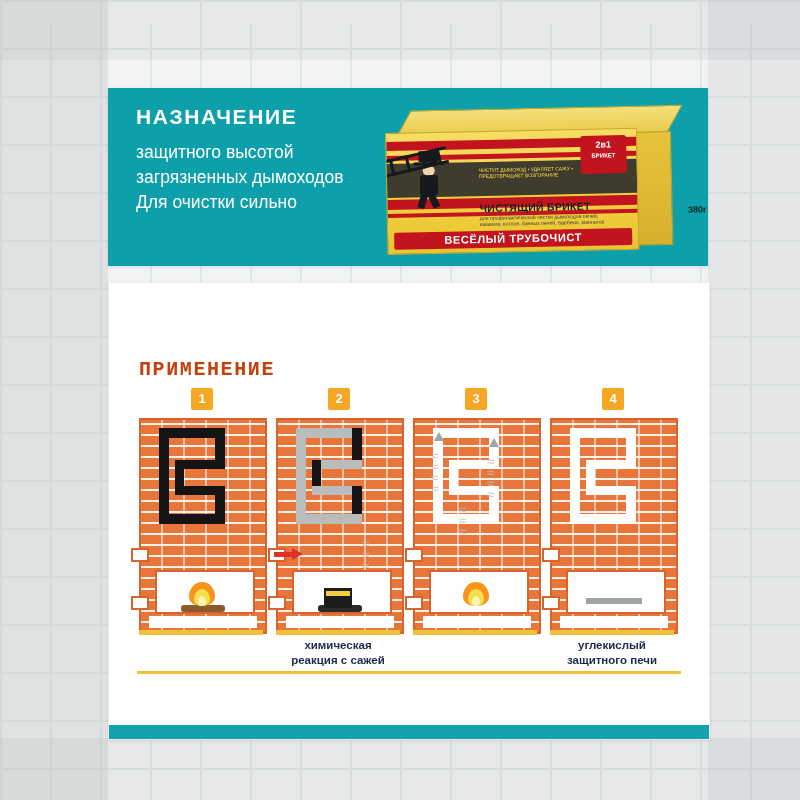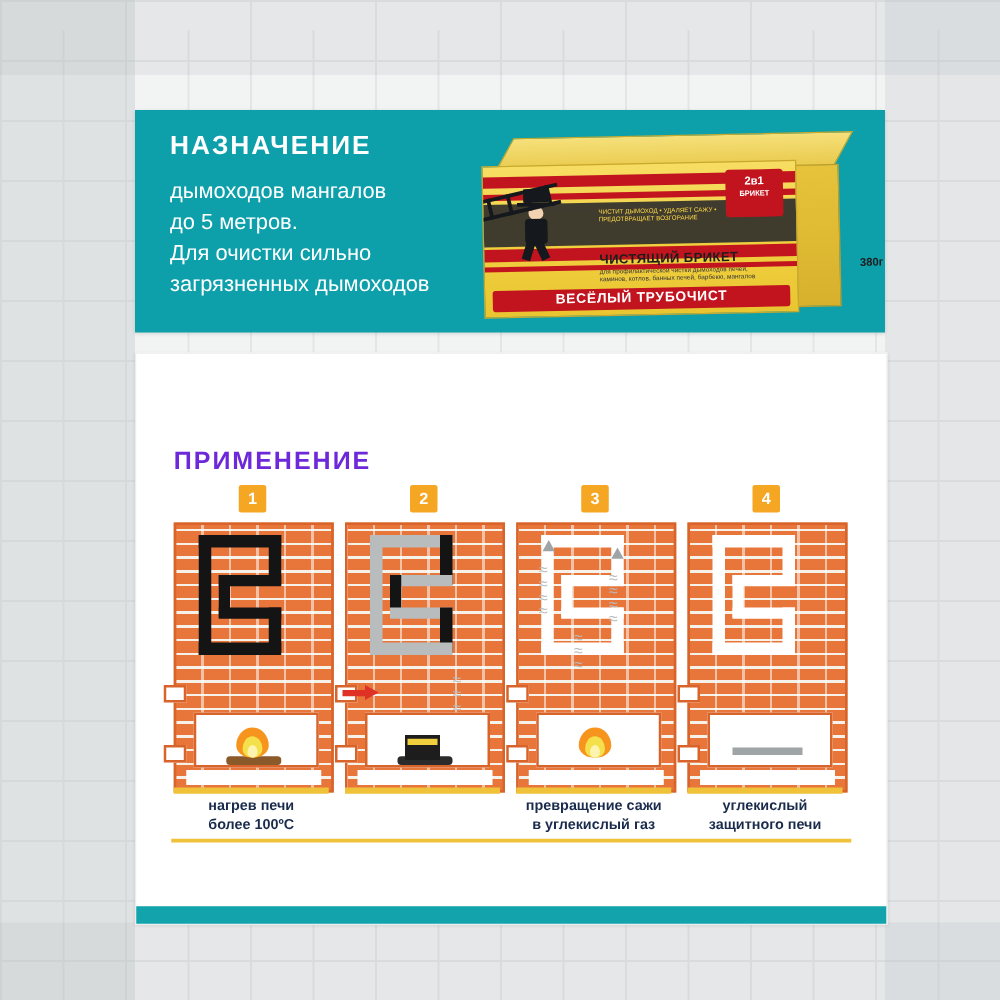--- a/index.html
+++ b/index.html
@@ -111,21 +111,21 @@
 
   
   .panel-apply{
     position:absolute;left:108px;top:282px;width:600px;height:456px;
     background:#ffffff;
     border:1px solid #eceeee;
     box-shadow:0 1px 3px rgba(0,0,0,.10);
   }
   .apply-title{
     position:absolute;left:30px;top:75px;
-    color:#6d28d9;font-weight:bold;font-size:20px;letter-spacing:1.6px;
+    color:#c2410c;font-weight:bold;font-size:20px;letter-spacing:1.6px;font-family:Liberation Mono, monospace;
   }
   .stage-wrap{
     position:absolute;left:20px;top:105px;width:560px;height:300px;
   }
   .stage{
     position:absolute;top:0;width:124px;height:300px;
   }
   .stage.n0{left:10px;} .stage.n1{left:147px;} .stage.n2{left:284px;} .stage.n3{left:421px;}
 
   .num{
@@ -196,24 +196,23 @@
 
 <div class="wall"></div>
 <div class="shadeT"></div>
 <div class="shadeB"></div>
 <div class="shadeL"></div>
 <div class="shadeR"></div>
 
 <section class="panel-purpose">
   <div class="ptitle">НАЗНАЧЕНИЕ</div>
   <div class="ptext">
-    <div>дымоходов мангалов</div>
-    <div>до 5 метров.</div>
+    <div>защитного высотой</div>
+    <div>загрязненных дымоходов</div>
     <div>Для очистки сильно</div>
-    <div>загрязненных дымоходов</div>
   </div>
 </section>
 
 <div class="product">
   <div class="box-top"></div>
   <div class="box-side"></div>
   <div class="box-face">
     <div class="stripe s1"></div>
     <div class="stripe s2"></div>
     <div class="box-dark"></div>
@@ -270,24 +269,20 @@
         <div class="logs"></div>
         <div class="flame">
             <i class="f1"></i>
             <i class="f2"></i>
             <i class="f3"></i>
           </div>
         <div class="pipe-left"></div>
         <div class="pipe-left2"></div>
       </div>
       <div class="ground"></div>
-      <div class="caption">
-        <div>нагрев печи</div>
-        <div>более 100ºC</div>
-      </div>
     </div>
 
     <div class="stage n1">
       <div class="num">2</div>
       <div class="stove">
         <div class="flue-g" style="left:18px;top:8px;width:10px;height:96px;"></div>
         <div class="flue-g" style="left:18px;top:8px;width:66px;height:10px;"></div>
         <div class="flue" style="left:74px;top:8px;width:10px;height:40px;"></div>
         <div class="flue-g" style="left:34px;top:40px;width:50px;height:9px;"></div>
         <div class="flue" style="left:34px;top:40px;width:9px;height:34px;"></div>
@@ -302,20 +297,24 @@
           </div>
         <div class="smoke" style="left:84px;top:118px;">≈<br>≈<br>≈</div>
         <div class="pipe-left"></div>
         <div class="pipe-left2"></div>
       </div>
       <div class="arrow-red">
           <i></i>
           <b></b>
         </div>
       <div class="ground"></div>
+      <div class="caption">
+        <div>химическая</div>
+        <div>реакция с сажей</div>
+      </div>
     </div>
 
     <div class="stage n2">
       <div class="num">3</div>
       <div class="stove">
         <div class="flue-w" style="left:18px;top:8px;width:10px;height:96px;"></div>
         <div class="flue-w" style="left:18px;top:8px;width:66px;height:10px;"></div>
         <div class="flue-w" style="left:74px;top:8px;width:10px;height:40px;"></div>
         <div class="flue-w" style="left:34px;top:40px;width:50px;height:9px;"></div>
         <div class="flue-w" style="left:34px;top:40px;width:9px;height:34px;"></div>
@@ -331,24 +330,20 @@
         <div class="hearth"></div>
         <div class="flame">
             <i class="f1"></i>
             <i class="f2"></i>
             <i class="f3"></i>
           </div>
         <div class="pipe-left"></div>
         <div class="pipe-left2"></div>
       </div>
       <div class="ground"></div>
-      <div class="caption">
-        <div>превращение сажи</div>
-        <div>в углекислый газ</div>
-      </div>
     </div>
 
     <div class="stage n3">
       <div class="num">4</div>
       <div class="stove">
         <div class="flue-w" style="left:18px;top:8px;width:10px;height:96px;"></div>
         <div class="flue-w" style="left:18px;top:8px;width:66px;height:10px;"></div>
         <div class="flue-w" style="left:74px;top:8px;width:10px;height:40px;"></div>
         <div class="flue-w" style="left:34px;top:40px;width:50px;height:9px;"></div>
         <div class="flue-w" style="left:34px;top:40px;width:9px;height:34px;"></div>

